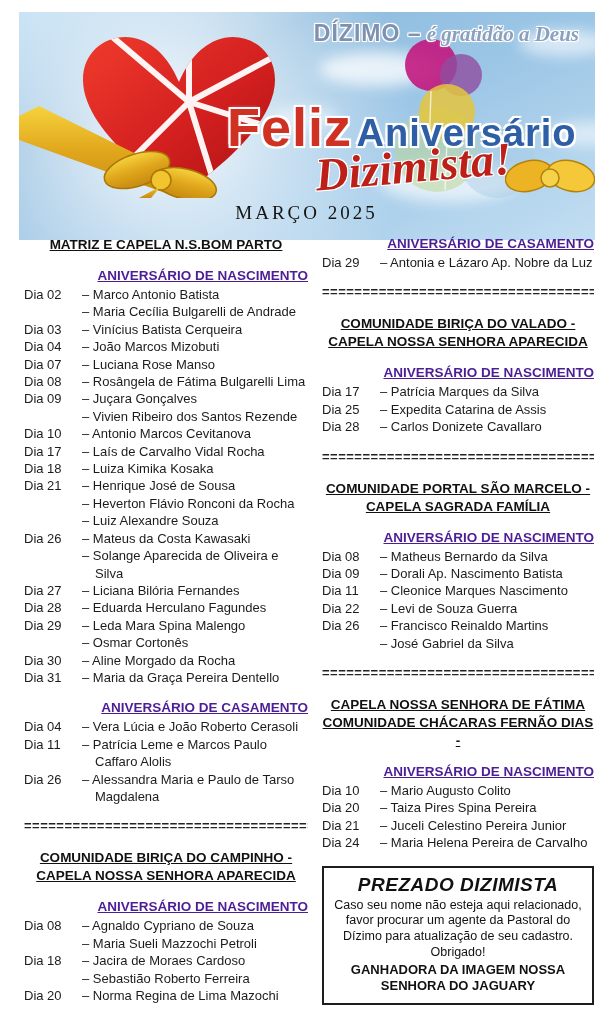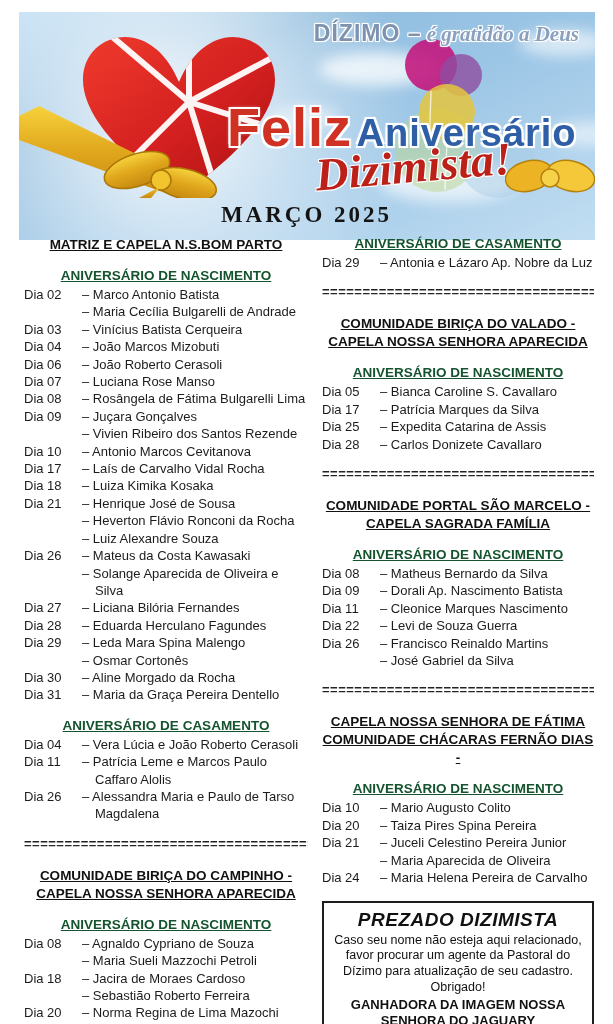--- a/index.html
+++ b/index.html
@@ -39,31 +39,31 @@
     text-shadow:-2px -2px 0 #fff,2px -2px 0 #fff,-2px 2px 0 #fff,2px 2px 0 #fff,0 0 4px #fff;
   }
   .dizimista{
     position:absolute;left:296px;top:128px;transform:rotate(-5deg);
     font-family:"Liberation Serif",serif;font-style:italic;font-weight:bold;font-size:46px;color:#bc2018;
     text-shadow:-1px -1px 0 #fff,1px -1px 0 #fff,-1px 1px 0 #fff,1px 1px 0 #fff;
   }
   
   .page-title{
     position:absolute;top:202px;left:0;width:613px;text-align:center;margin:0;
-    font-family:"Liberation Serif",serif;font-weight:bold;font-size:23px;letter-spacing:3px;color:#141414;
+    font-family:"Liberation Serif",serif;font-weight:normal;font-size:19px;letter-spacing:3px;color:#141414;
   }
   .columns{position:absolute;top:234px;left:24px;width:570px;display:flex;gap:14px;height:790px;overflow:hidden;}
   .col{overflow:hidden;}
   .col0{width:284px;}
   .col1{width:272px;}
   .community{font-weight:bold;font-size:13.5px;text-align:center;margin:16px 0 3px;line-height:18px;color:#111;}
   .community-line{text-decoration:underline;}
   .section{
-    font-weight:bold;font-size:13.5px;text-align:center;text-decoration:underline;
-    margin:14px 0 3px;color:#14532d;
+    font-weight:bold;font-size:13.5px;text-align:right;text-decoration:underline;
+    margin:14px 0 3px;color:#4c1d95;
   }
   .col > :first-child{margin-top:2px;}
   .row{display:flex;font-size:13px;line-height:17.4px;}
   .day{width:58px;flex:none;}
   .nm{flex:1;padding-left:13px;text-indent:-13px;}
   .sep{
     font-weight:bold;font-size:13px;letter-spacing:.5px;white-space:nowrap;overflow:hidden;
     margin:13px 0 1px;color:#222;
   }
   .notice{
@@ -165,24 +165,20 @@
         </div>
         <div class="row">
           <span class="day">Dia 03</span>
           <span class="nm">– Vinícius Batista Cerqueira</span>
         </div>
         <div class="row">
           <span class="day">Dia 04</span>
           <span class="nm">– João Marcos Mizobuti</span>
         </div>
         <div class="row">
-          <span class="day">Dia 06</span>
-          <span class="nm">– João Roberto Cerasoli</span>
-        </div>
-        <div class="row">
           <span class="day">Dia 07</span>
           <span class="nm">– Luciana Rose Manso</span>
         </div>
         <div class="row">
           <span class="day">Dia 08</span>
           <span class="nm">– Rosângela de Fátima Bulgarelli Lima</span>
         </div>
         <div class="row">
           <span class="day">Dia 09</span>
           <span class="nm">– Juçara Gonçalves</span>
@@ -301,24 +297,20 @@
         </div>
       </div>
       <div class="sep">=====================================</div>
       <div class="community">
         <div class="community-line">COMUNIDADE BIRIÇA DO VALADO -</div>
         <div class="community-line">CAPELA NOSSA SENHORA APARECIDA</div>
       </div>
       <div class="section">ANIVERSÁRIO DE NASCIMENTO</div>
       <div class="entries">
         <div class="row">
-          <span class="day">Dia 05</span>
-          <span class="nm">– Bianca Caroline S. Cavallaro</span>
-        </div>
-        <div class="row">
           <span class="day">Dia 17</span>
           <span class="nm">– Patrícia Marques da Silva</span>
         </div>
         <div class="row">
           <span class="day">Dia 25</span>
           <span class="nm">– Expedita Catarina de Assis</span>
         </div>
         <div class="row">
           <span class="day">Dia 28</span>
           <span class="nm">– Carlos Donizete Cavallaro</span>
@@ -370,21 +362,20 @@
         <div class="row">
           <span class="day">Dia 20</span>
           <span class="nm">– Taiza Pires Spina Pereira</span>
         </div>
         <div class="row">
           <span class="day">Dia 21</span>
           <span class="nm">– Juceli Celestino Pereira Junior</span>
         </div>
         <div class="row">
           <span class="day"></span>
-          <span class="nm">– Maria Aparecida de Oliveira</span>
         </div>
         <div class="row">
           <span class="day">Dia 24</span>
           <span class="nm">– Maria Helena Pereira de Carvalho</span>
         </div>
       </div>
       <div class="notice">
         <div class="notice-title">PREZADO DIZIMISTA</div>
         <div class="notice-body">Caso seu nome não esteja aqui relacionado, favor procurar um agente da Pastoral do Dízimo para atualização de seu cadastro. Obrigado!</div>
         <div class="notice-bold">GANHADORA DA IMAGEM NOSSA SENHORA DO JAGUARY</div>

